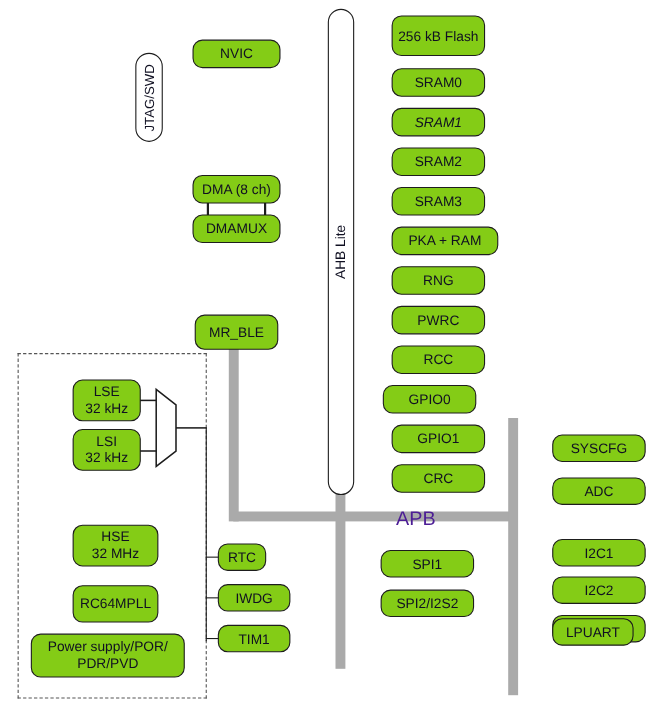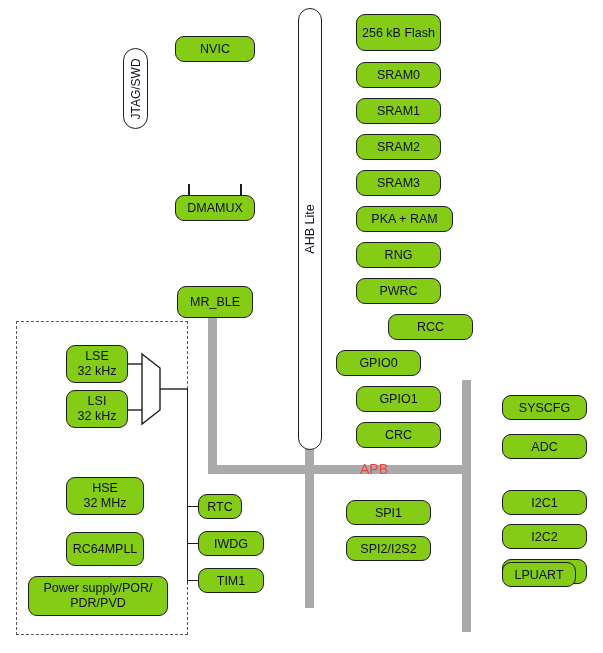--- a/index.html
+++ b/index.html
@@ -17,21 +17,21 @@
 
   
   .vpill{position:absolute;box-sizing:border-box;border:1.2px solid #1d1d1d;
          border-radius:14px;background:#fff;z-index:6;}
   .vlabel{position:absolute;left:50%;top:50%;white-space:nowrap;
           transform:translate(-50%,-50%) rotate(-90deg);
           font-size:12.5px;color:#101022;}
 
   
   .bus{position:absolute;background:#aaaaaa;z-index:3;}
-  .buslabel{position:absolute;font-size:14px;color:#ef4444;z-index:4;}
+  .buslabel{position:absolute;font-size:18px;color:#4c1d95;z-index:4;}
 
   
   .wire{position:absolute;background:#1d1d1d;z-index:4;}
 
   
   .dashbox{position:absolute;box-sizing:border-box;
            border:1.4px dashed #555;background:transparent;z-index:1;}
 
   svg.mux{position:absolute;z-index:5;overflow:visible;}
 </style>
@@ -56,36 +56,37 @@
 
   <div class="buslabel" style="left:360px;top:461px;">APB</div>
 
   <div class="vpill" style="left:123px;top:48px;width:25px;height:81px;">
     <span class="vlabel" style="font-size:12px;">JTAG/SWD</span>
   </div>
 
   <div class="blk" style="left:175px;top:36px;width:80px;height:26px;">NVIC</div>
 
 
+  <div class="blk" style="left:175px;top:159px;width:80px;height:26px;">DMA (8 ch)</div>
   <div class="wire" style="left:188px;top:184px;width:2px;height:12px;"></div>
   <div class="wire" style="left:240px;top:184px;width:2px;height:12px;"></div>
   <div class="blk" style="left:175px;top:195px;width:80px;height:26px;">DMAMUX</div>
 
   <div class="blk" style="left:177px;top:286px;width:76px;height:32px;">MR_BLE</div>
 
   <div class="blk" style="left:356px;top:14px;width:85px;height:37px;">256 kB Flash</div>
   <div class="blk" style="left:356px;top:62px;width:85px;height:26px;">SRAM0</div>
-  <div class="blk" style="left:356px;top:98px;width:85px;height:26px;">SRAM1</div>
+  <div class="blk" style="left:356px;top:98px;width:85px;height:26px;font-style:italic;">SRAM1</div>
   <div class="blk" style="left:356px;top:134px;width:85px;height:26px;">SRAM2</div>
   <div class="blk" style="left:356px;top:170px;width:85px;height:26px;">SRAM3</div>
   <div class="blk" style="left:356px;top:206px;width:97px;height:26px;">PKA + RAM</div>
   <div class="blk" style="left:356px;top:242px;width:85px;height:26px;">RNG</div>
   <div class="blk" style="left:356px;top:278px;width:85px;height:26px;">PWRC</div>
-  <div class="blk" style="left:356px;top:314px;width:85px;height:26px;margin-left:32px;">RCC</div>
-  <div class="blk" style="left:336px;top:350px;width:85px;height:26px;">GPIO0</div>
+  <div class="blk" style="left:356px;top:314px;width:85px;height:26px;">RCC</div>
+  <div class="blk" style="left:348px;top:350px;width:85px;height:26px;">GPIO0</div>
   <div class="blk" style="left:356px;top:386px;width:85px;height:26px;">GPIO1</div>
   <div class="blk" style="left:356px;top:422px;width:85px;height:26px;">CRC</div>
 
   <div class="blk two" style="left:66px;top:345px;width:62px;height:38px;flex-direction:column;">
     <span>LSE</span>
     <span>32 kHz</span>
   </div>
   <div class="blk two" style="left:66px;top:390px;width:62px;height:38px;flex-direction:column;">
     <span>LSI</span>
     <span>32 kHz</span>

